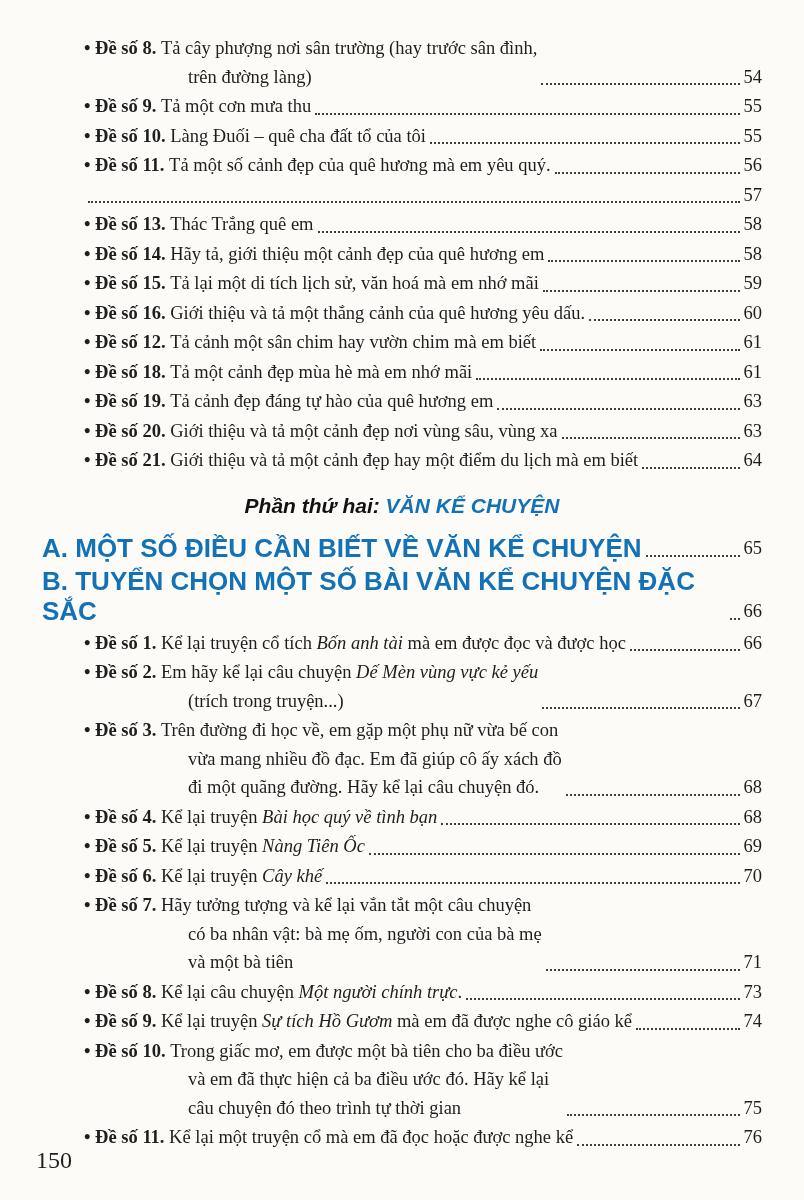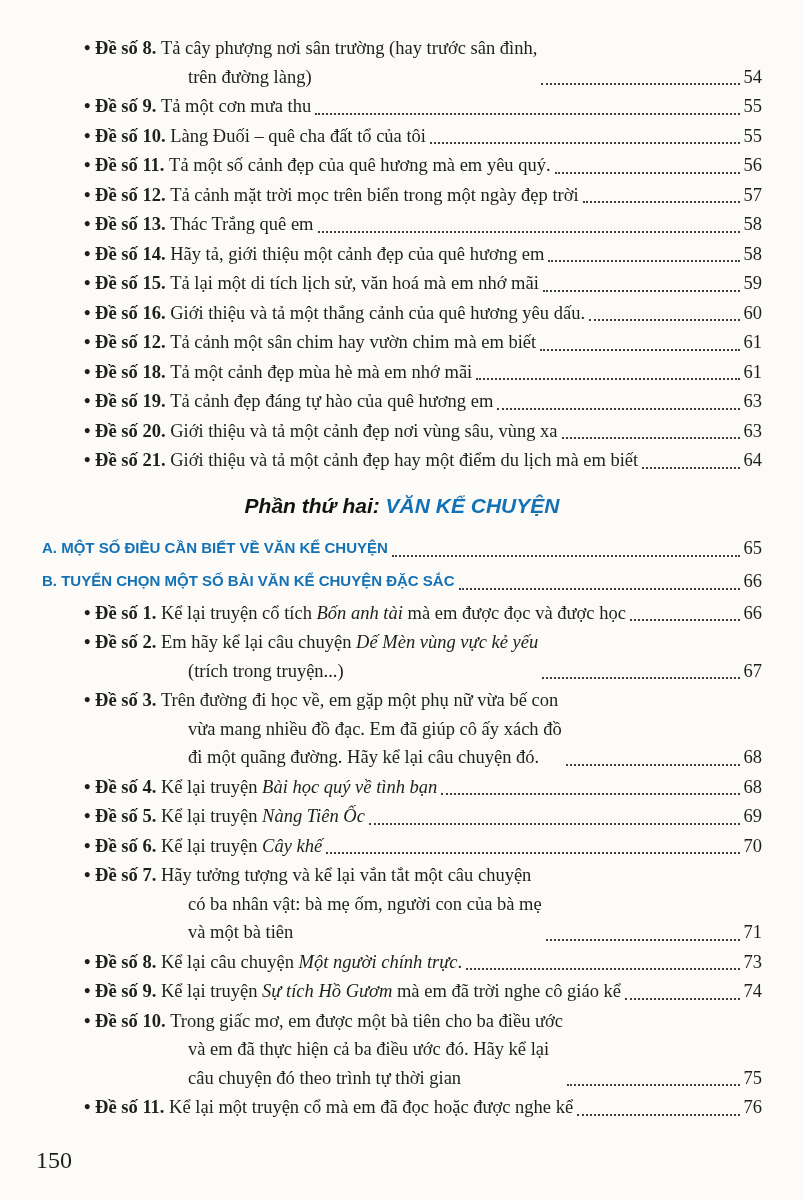--- a/index.html
+++ b/index.html
@@ -61,21 +61,21 @@
 
   .section-heading {
     display: flex;
     align-items: flex-end;
     margin-bottom: 3px;
   }
   .section-heading-text {
     flex: 0 1 auto;
     font-family: "Liberation Sans", "DejaVu Sans", sans-serif;
     font-weight: 700;
-    font-size: 15px;
+    font-size: 26px;
     line-height: 30px;
     color: var(--heading-blue, #1371b6);
   }
   .entry-list-2 { margin-top: 2px; }
 
   .footer-pagenum {
     position: absolute;
     left: 36px;
     bottom: 28px;
     font-size: 24px;
@@ -103,21 +103,20 @@
           <div class="entry-text"><span class="bullet">• </span><span class="entry-label">Đề số 10. </span><span class="seg-plain">Làng Đuối – quê cha đất tổ của tôi</span></div>
           <span class="leader"></span>
           <span class="entry-page">55</span>
         </div>
         <div class="toc-entry">
           <div class="entry-text"><span class="bullet">• </span><span class="entry-label">Đề số 11. </span><span class="seg-plain">Tả một số cảnh đẹp của quê hương mà em yêu quý.</span></div>
           <span class="leader"></span>
           <span class="entry-page">56</span>
         </div>
         <div class="toc-entry">
-          <div class="entry-text"><span class="bullet">• </span><span class="entry-label">Đề số 12. </span><span class="seg-plain">Tả cảnh mặt trời mọc trên biển trong một ngày đẹp trời</span></div>
           <span class="leader"></span>
           <span class="entry-page">57</span>
         </div>
         <div class="toc-entry">
           <div class="entry-text"><span class="bullet">• </span><span class="entry-label">Đề số 13. </span><span class="seg-plain">Thác Trắng quê em</span></div>
           <span class="leader"></span>
           <span class="entry-page">58</span>
         </div>
         <div class="toc-entry">
           <div class="entry-text"><span class="bullet">• </span><span class="entry-label">Đề số 14. </span><span class="seg-plain">Hãy tả, giới thiệu một cảnh đẹp của quê hương em</span></div>
@@ -211,21 +210,21 @@
 và một bà tiên</span></div>
           <span class="leader"></span>
           <span class="entry-page">71</span>
         </div>
         <div class="toc-entry">
           <div class="entry-text"><span class="bullet">• </span><span class="entry-label">Đề số 8. </span><span class="seg-plain">Kể lại câu chuyện </span><span class="seg-italic">Một người chính trực</span><span class="seg-plain">.</span></div>
           <span class="leader"></span>
           <span class="entry-page">73</span>
         </div>
         <div class="toc-entry">
-          <div class="entry-text"><span class="bullet">• </span><span class="entry-label">Đề số 9. </span><span class="seg-plain">Kể lại truyện </span><span class="seg-italic">Sự tích Hồ Gươm</span><span class="seg-plain"> mà em đã trời nghe cô giáo kể</span></div>
+          <div class="entry-text"><span class="bullet">• </span><span class="entry-label">Đề số 9. </span><span class="seg-plain">Kể lại truyện </span><span class="seg-italic">Sự tích Hồ Gươm</span><span class="seg-plain"> mà em đã được nghe cô giáo kể</span></div>
           <span class="leader"></span>
           <span class="entry-page">74</span>
         </div>
         <div class="toc-entry">
           <div class="entry-text"><span class="bullet">• </span><span class="entry-label">Đề số 10. </span><span class="seg-plain">Trong giấc mơ, em được một bà tiên cho ba điều ước
 và em đã thực hiện cả ba điều ước đó. Hãy kể lại
 câu chuyện đó theo trình tự thời gian</span></div>
           <span class="leader"></span>
           <span class="entry-page">75</span>
         </div>

